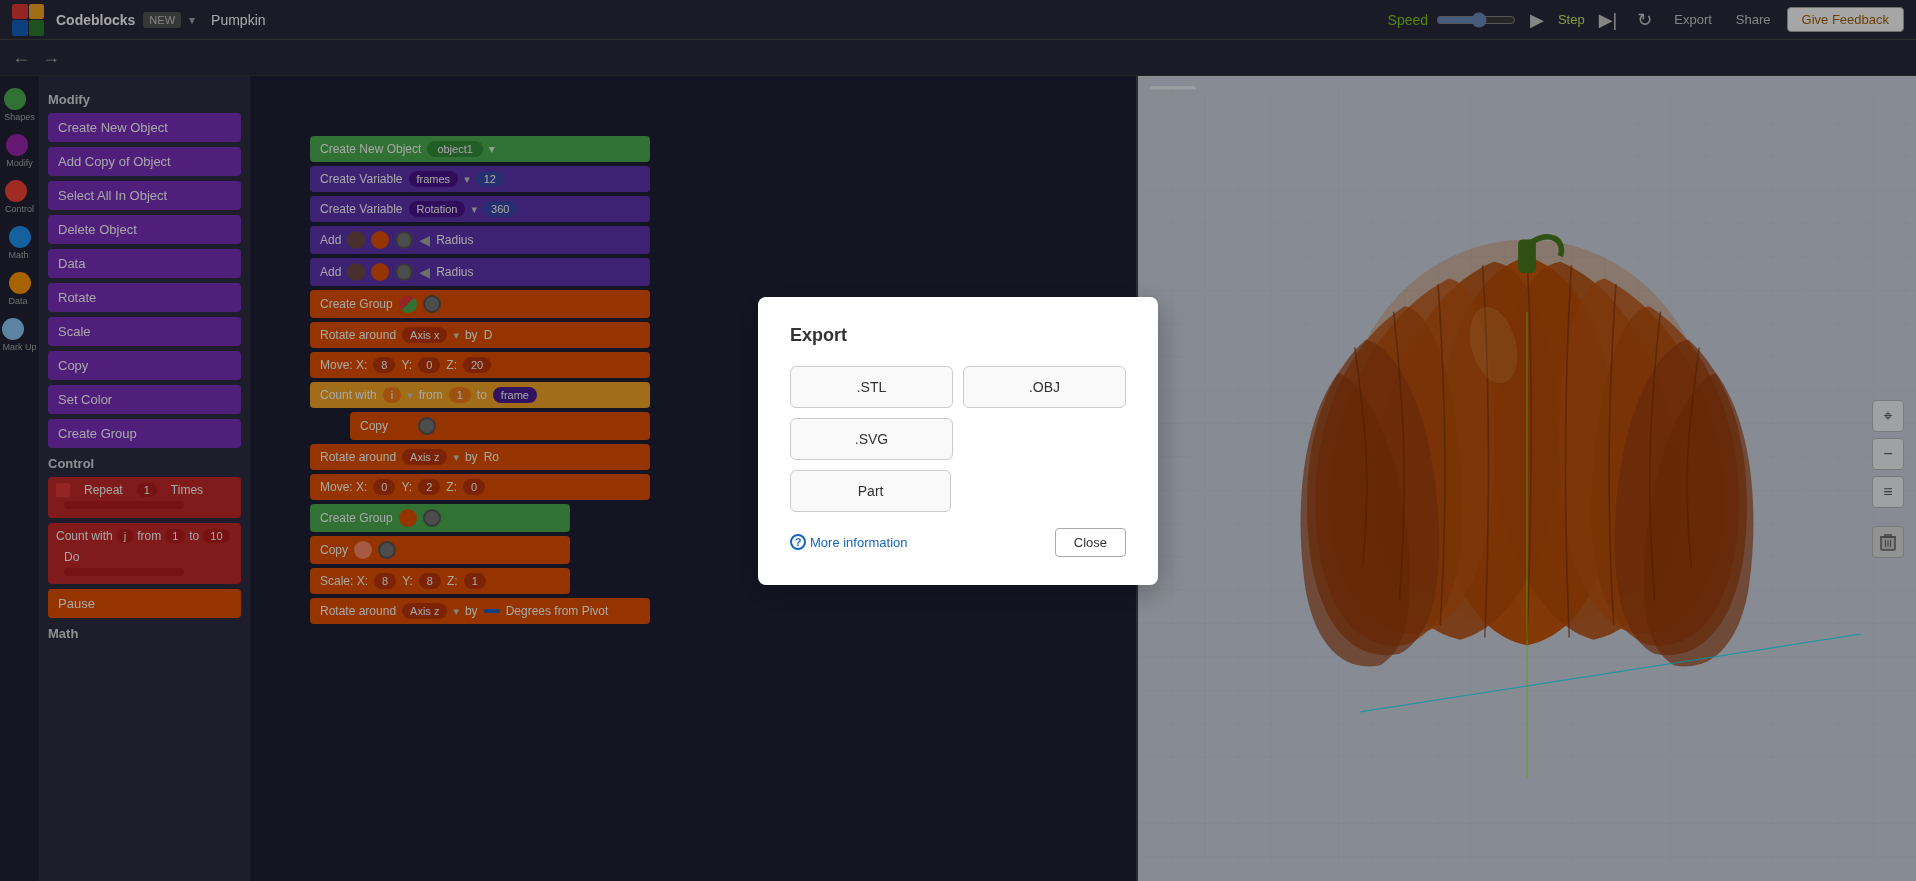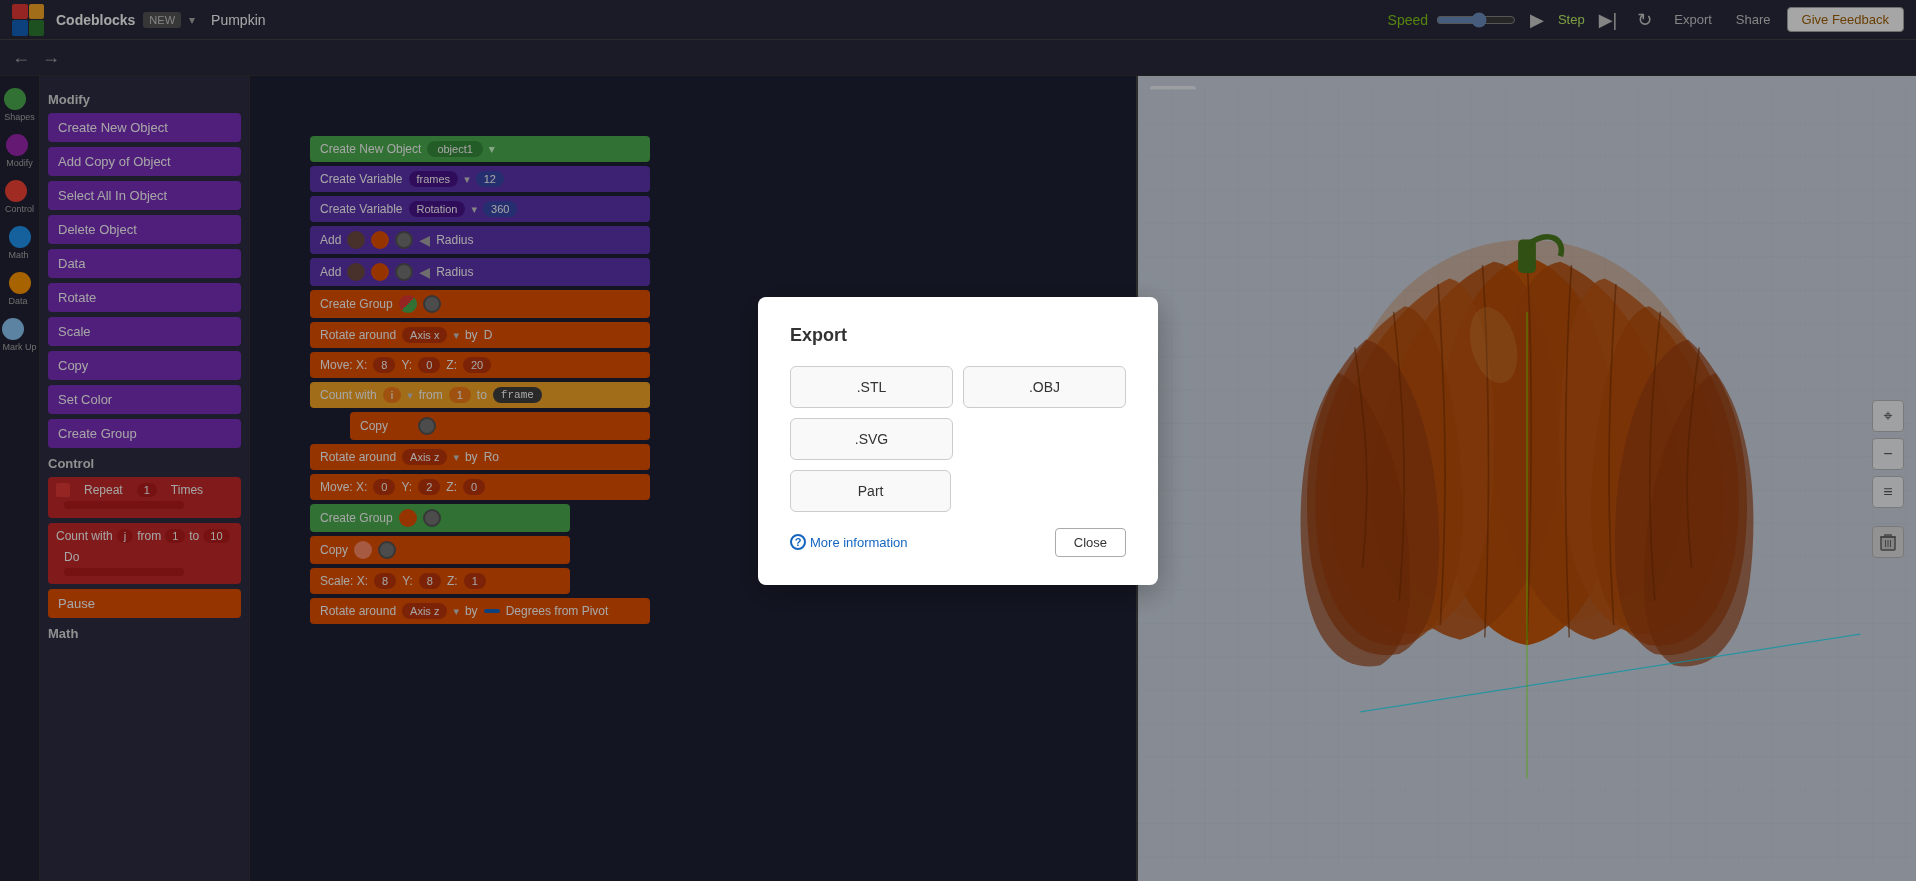--- a/index.html
+++ b/index.html
@@ -314,21 +314,21 @@
         <span class="cb-pill cb-pill-orange">20</span>
       </div>
 
       <div class="cblock cblock-yellow">
         <span>Count with</span>
         <span class="cb-pill" style="background:#f57f17;">i</span>
         <span style="font-size:11px;color:#ccc;">▾</span>
         <span>from</span>
         <span class="cb-pill" style="background:#f57f17;">1</span>
         <span>to</span>
-        <span class="cb-pill" style="background:#404040;font-family:Liberation Mono, monospace;">frame</span>
+        <span class="cb-pill" style="background:#4c1d95;">frame</span>
       </div>
 
       <div class="cblock cblock-orange cb-big-indent">
         <span>Copy</span>
         <span class="cb-circle cc-orange"></span>
         <span class="cb-circle cc-grey"></span>
       </div>
 
       <div class="cblock cblock-orange">
         <span>Rotate around</span>

